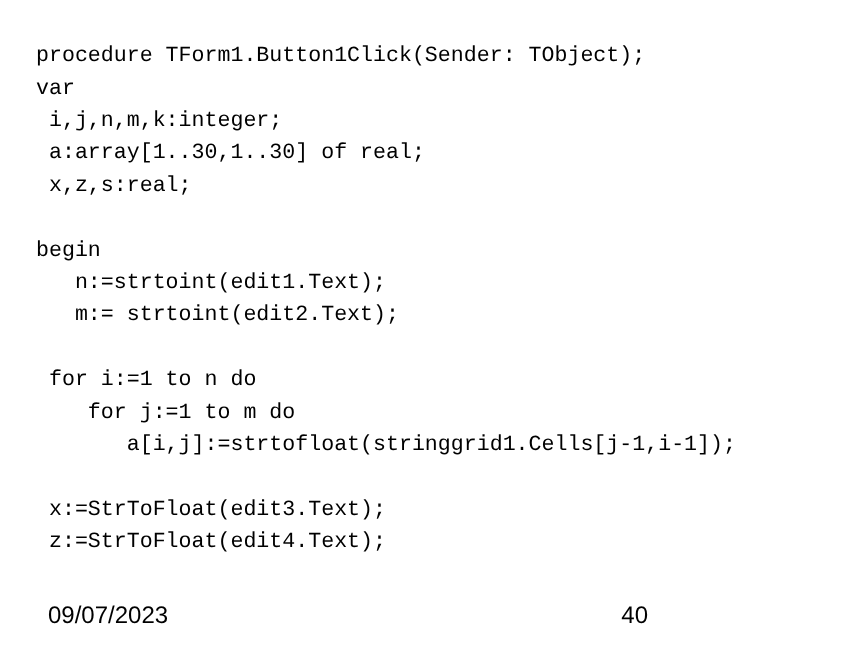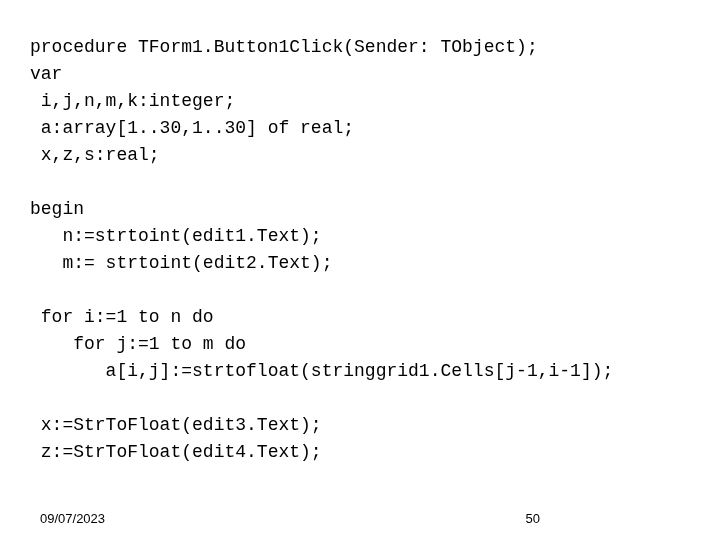--- a/index.html
+++ b/index.html
@@ -20,21 +20,21 @@
     left: 30px;
     right: 30px;
     white-space: pre;
   }
   .footer {
     position: absolute;
     bottom: 12px;
     left: 40px;
     right: 40px;
     font-family: Arial, Helvetica, sans-serif;
-    font-size: 13px;
+    font-size: 20px;
     display: flex;
     justify-content: space-between;
     align-items: center;
   }
   .footer .page {
     margin-right: 140px;
   }
 </style>
 </head>
 <body>
@@ -51,14 +51,14 @@
 
  for i:=1 to n do
     for j:=1 to m do
        a[i,j]:=strtofloat(stringgrid1.Cells[j-1,i-1]);
 
  x:=StrToFloat(edit3.Text);
  z:=StrToFloat(edit4.Text);</div>
 
 <div class="footer">
   <span>09/07/2023</span>
-  <span class="page">50</span>
+  <span class="page">40</span>
 </div>
 
 </body></html>

